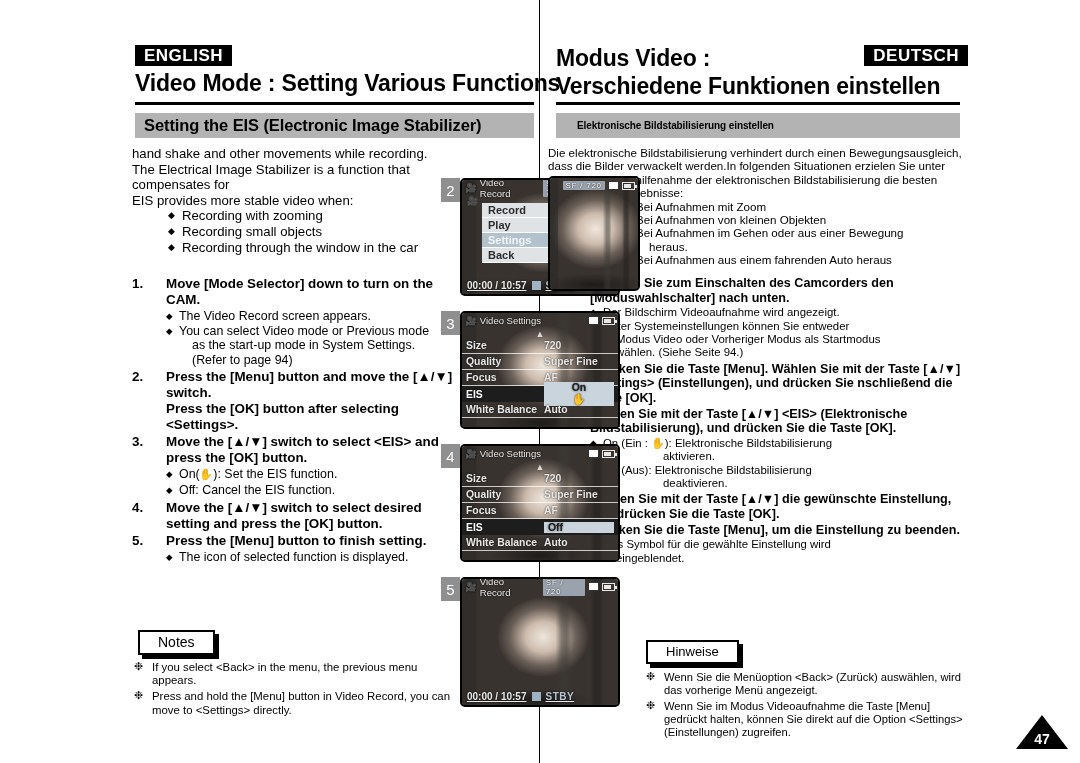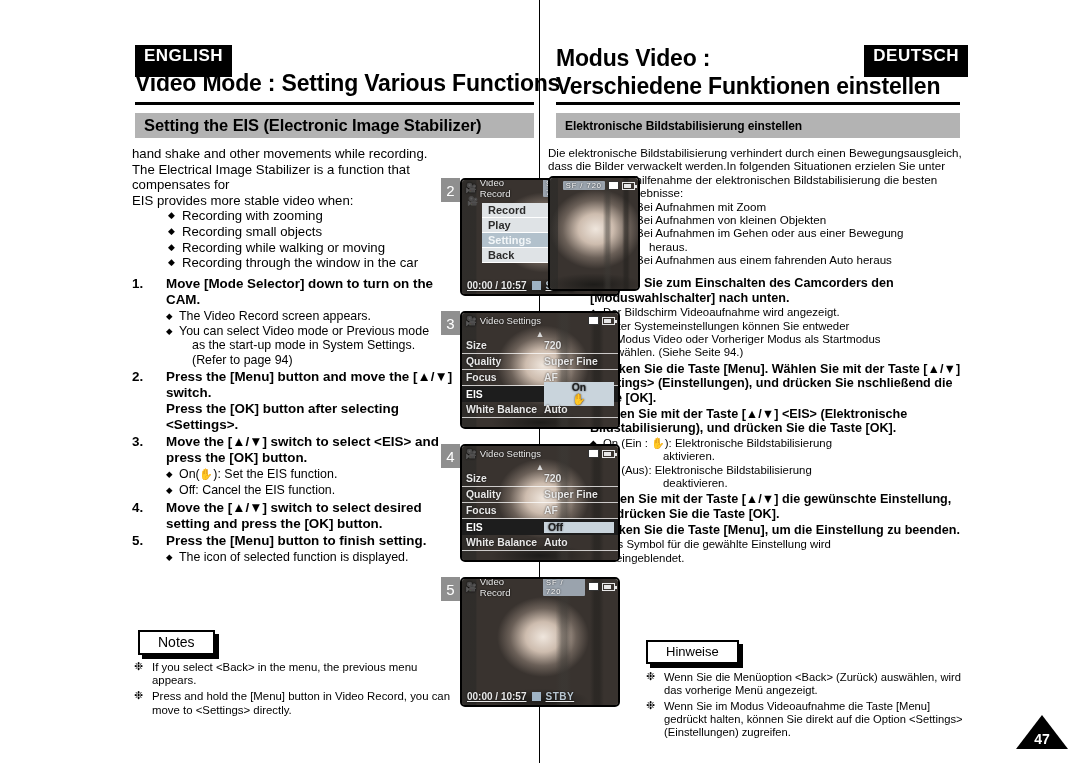--- a/index.html
+++ b/index.html
@@ -23,21 +23,21 @@
   
   .col-left  { position:absolute; left:130px;  top:0; width:404px; height:763px; }
   .col-right { position:absolute; left:548px; top:0; width:420px; height:763px; }
 
   
   .lang-tag {
     display:inline-block;
     background:#000; color:#fff;
     font-weight:bold; font-size:17px;
     letter-spacing:0.5px;
-    padding:2px 9px 12px 9px;
+    padding:2px 9px 1px 9px;
     line-height:1.05;
   }
   .lang-tag.right { position:absolute; right:0; top:45px; }
   .hdr-left-tagrow { position:absolute; left:5px; top:45px; }
   .page-title {
     position:absolute; left:5px; top:70px;
     font-size:23px; font-weight:bold; letter-spacing:-0.2px;
     white-space:nowrap;
   }
   .page-title-r {
@@ -56,21 +56,21 @@
     position:absolute; top:113px; height:25px;
     background:#b3b3b3;
     display:flex; align-items:center;
   }
   .section-band.left  { left:5px;  width:399px; }
   .section-band.right { left:8px;  width:404px; }
   .section-band span {
     font-size:16.5px; font-weight:bold; padding-left:9px;
     letter-spacing:-0.1px; white-space:nowrap;
   }
-  .section-band.right span { font-size:12px; }
+  .section-band.right span { font-size:10px;margin-left:12px; }
 
   
   .body-txt {
     position:absolute;
     font-size:13.2px;
     line-height:15.6px;
   }
   .body-txt.left { left:2px; top:146px; width:330px; }
   .body-txt.right{ left:0px; top:146px; width:420px; font-size:11.6px; line-height:13.4px; }
 
@@ -253,21 +253,20 @@
       <span>Setting the EIS (Electronic Image Stabilizer)</span>
     </div>
 
     <div class="body-txt left">
       <div>hand shake and other movements while recording.</div>
       <div>The Electrical Image Stabilizer is a function that compensates for</div>
       <div>EIS provides more stable video when:</div>
       <ul class="bullets ind-l">
         <li>Recording with zooming</li>
         <li>Recording small objects</li>
-        <li>Recording while walking or moving</li>
         <li>Recording through the window in the car</li>
       </ul>
     </div>
 
     <div class="steps left">
 
       <div class="step">
         <span class="num">1.</span>
         <span class="head">Move [Mode Selector] down to turn on the CAM.</span>
         <ul class="sub">

